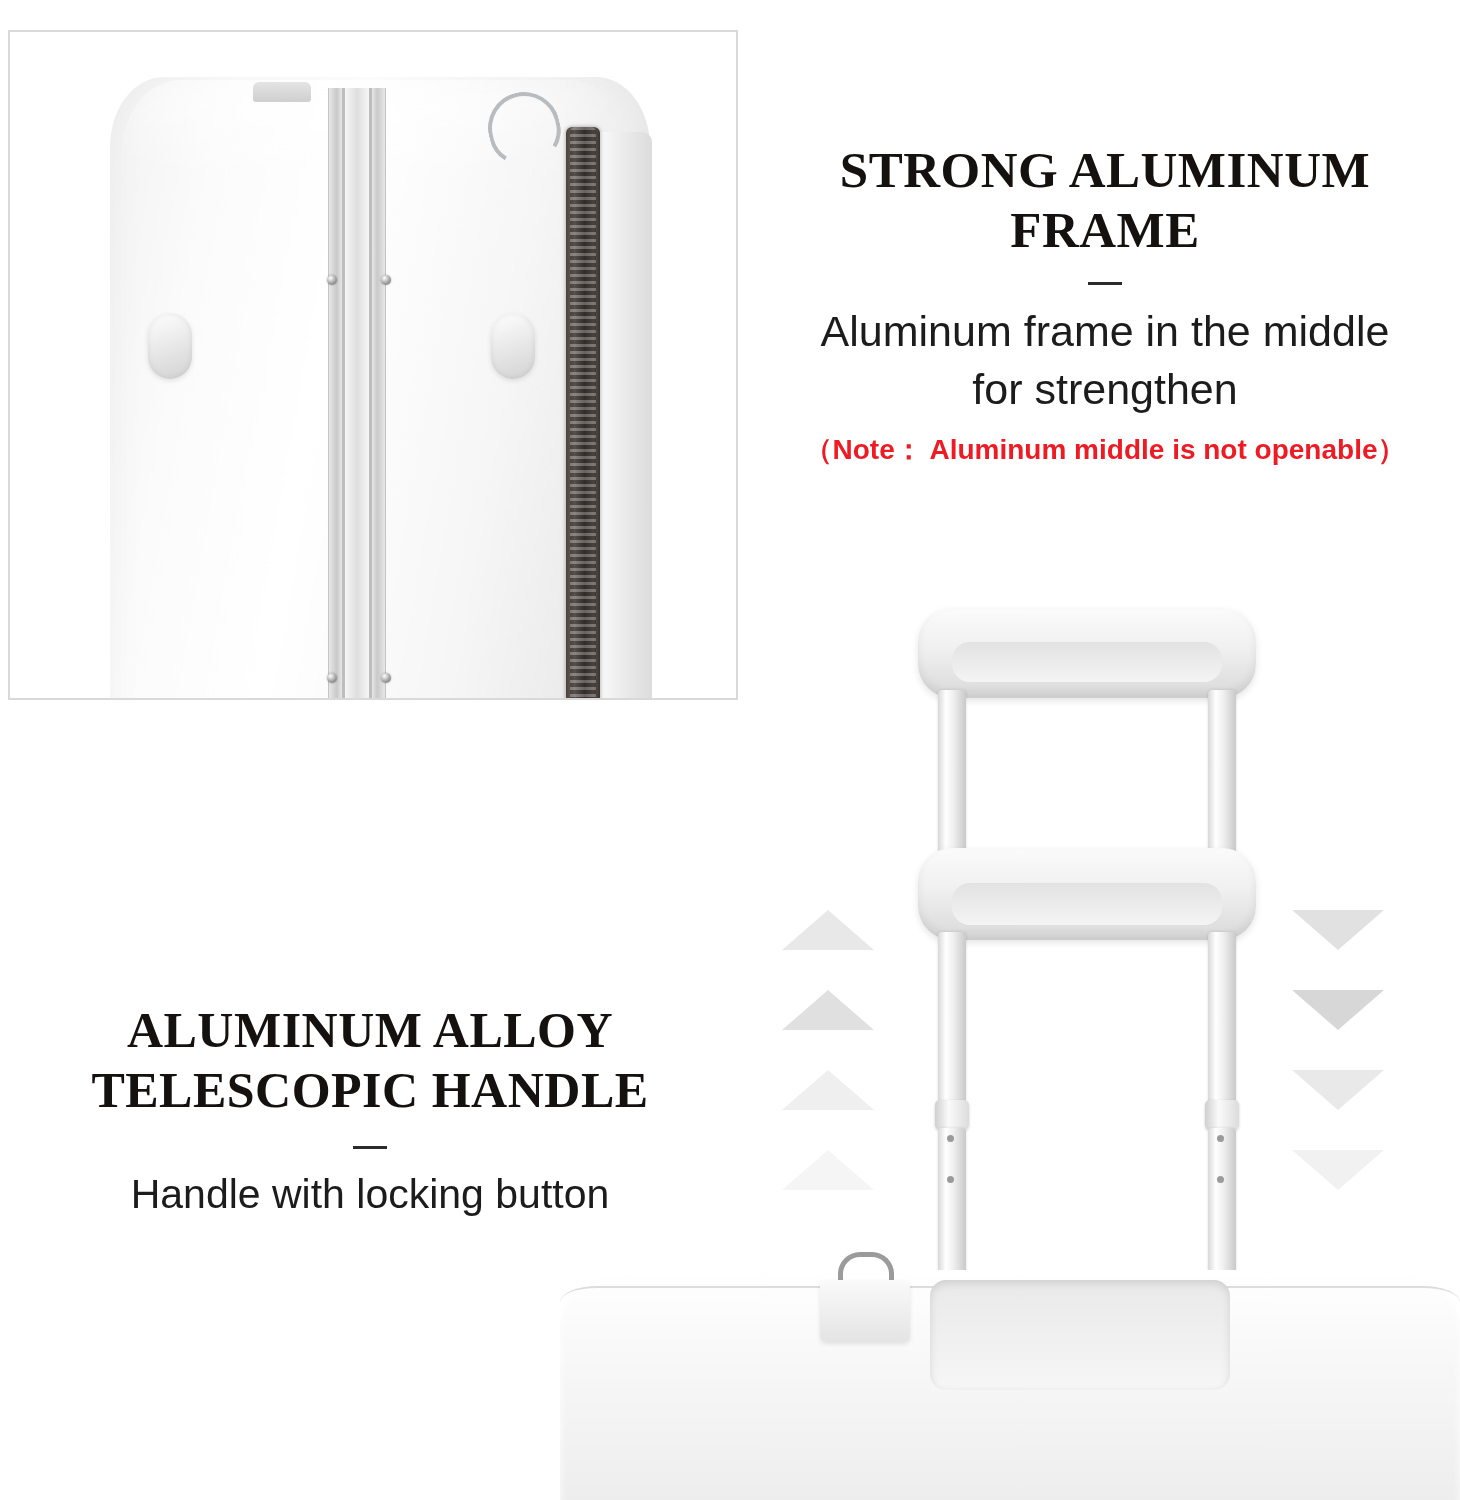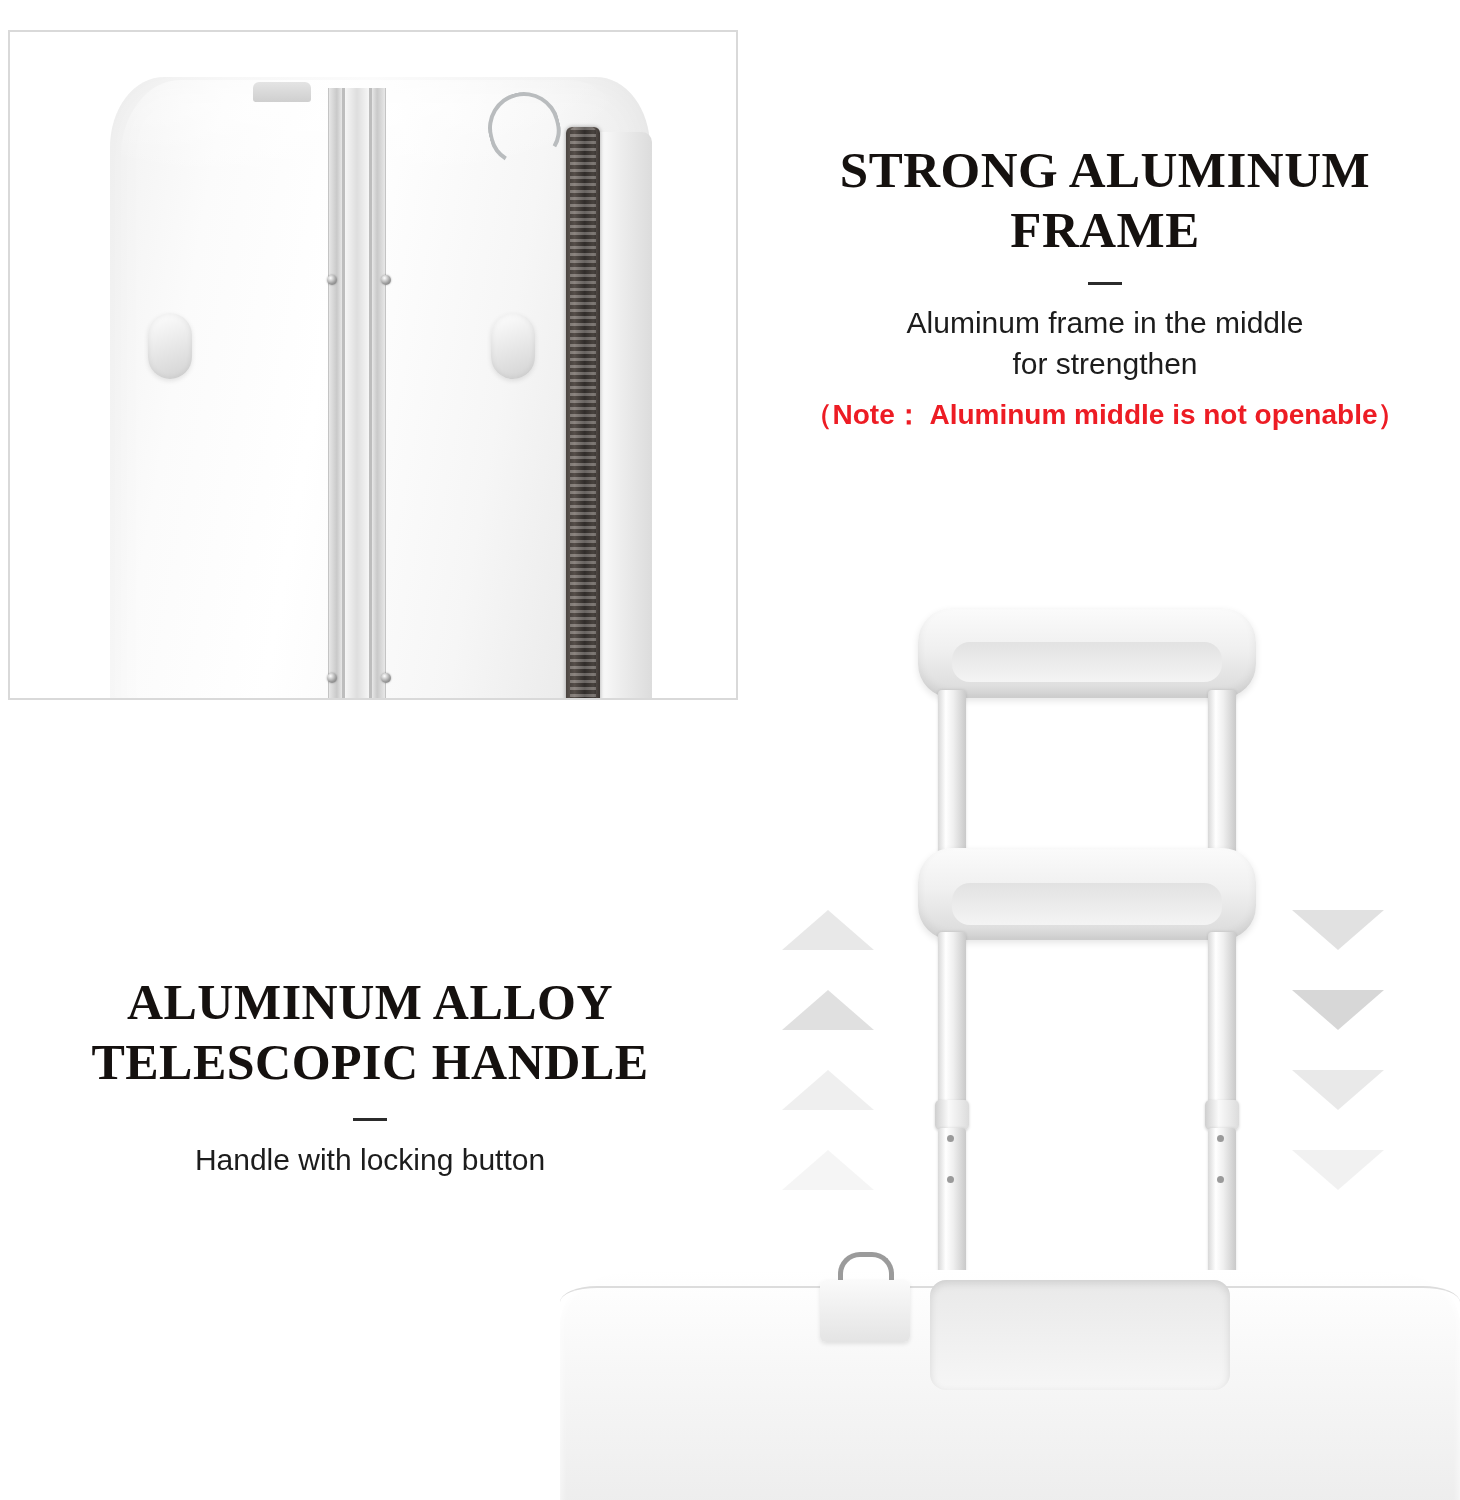--- a/index.html
+++ b/index.html
@@ -180,49 +180,49 @@
     font-size: 51px;
     line-height: 1.18;
     margin: 0;
   }
   #top-text .divider-wrap {
     display: flex;
     justify-content: center;
     margin: 22px 0 18px 0;
   }
   #top-text .subtext {
-    font-size: 30px;
+    font-size: 43px;
     line-height: 1.34;
   }
   #top-text .note-line {
     font-size: 28px;
     margin-top: 12px;
     white-space: nowrap;
   }
 
   
   #bottom-text {
     position: absolute;
     left: 20px;
-    top: 972px;
+    top: 1000px;
     width: 700px;
     text-align: center;
   }
   #bottom-text .headline {
     font-size: 50px;
     line-height: 1.2;
     margin: 0;
   }
   #bottom-text .divider-wrap {
     display: flex;
     justify-content: center;
     margin: 26px 0 22px 0;
   }
   #bottom-text .subtext {
-    font-size: 30px;
+    font-size: 41px;
   }
 
   
   #handle-illustration {
     position: absolute;
     left: 740px;
     top: 580px;
     width: 720px;
     height: 920px;
   }

